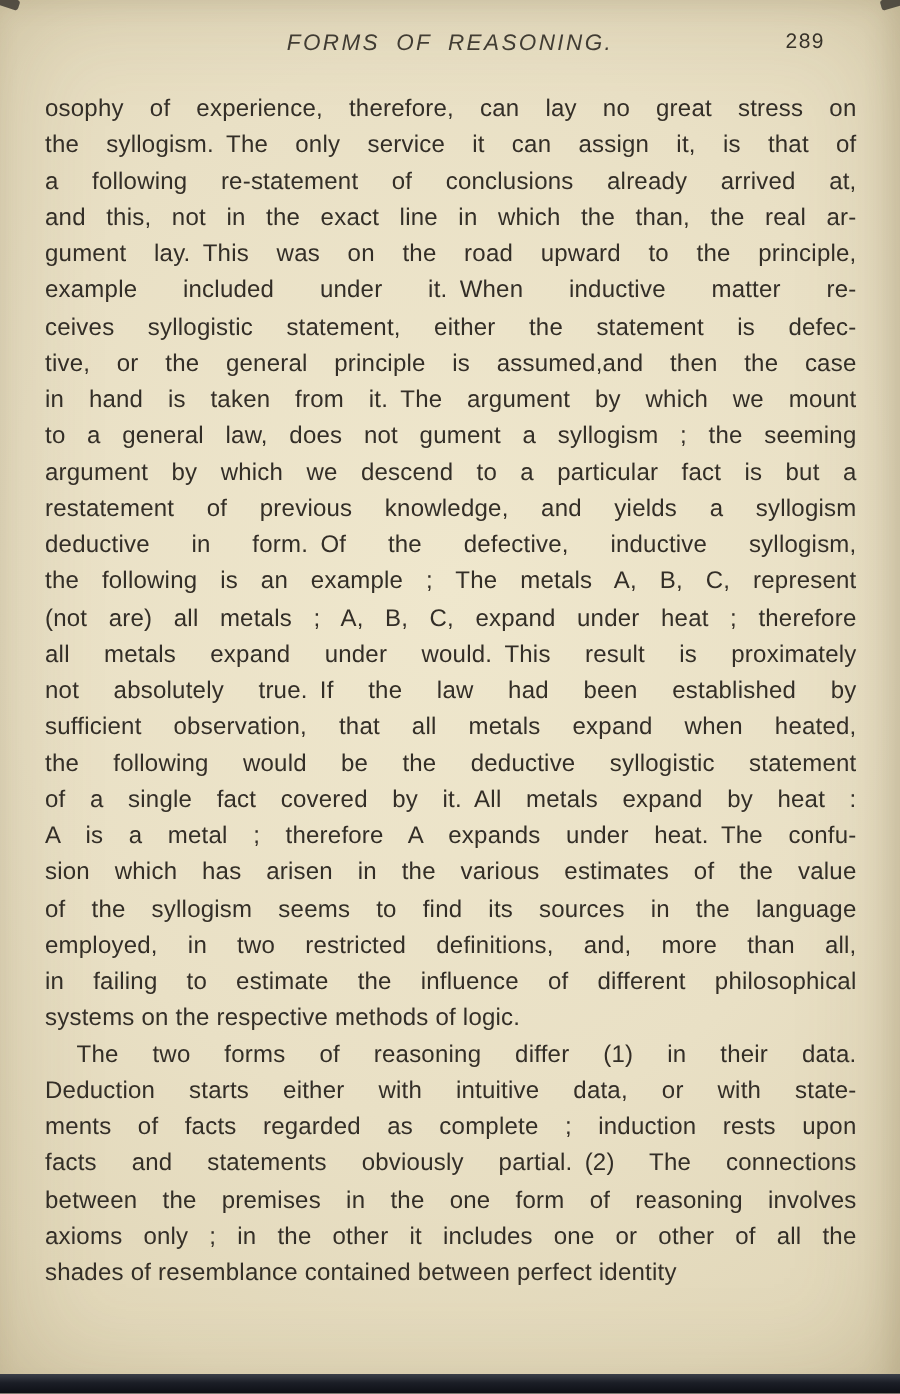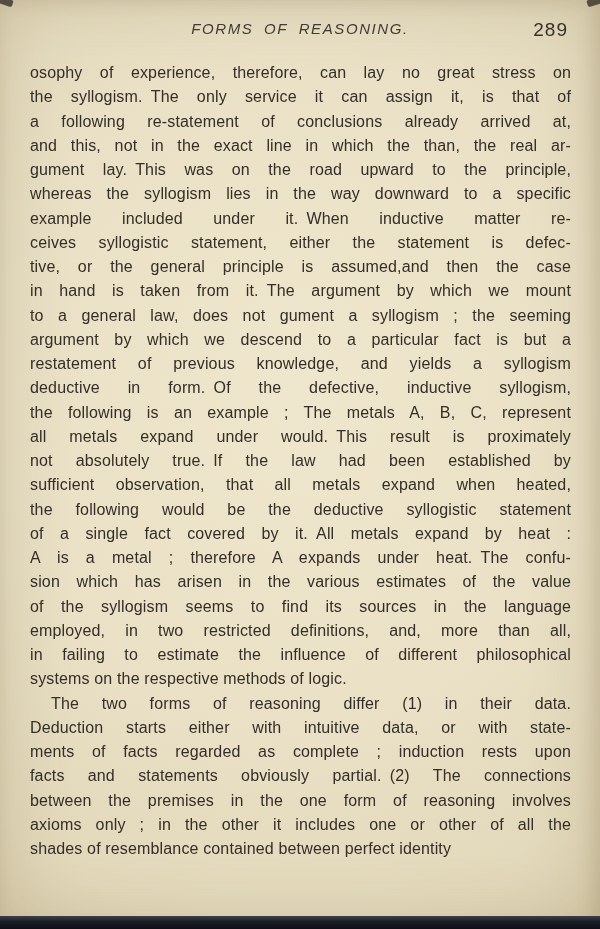--- a/index.html
+++ b/index.html
@@ -33,23 +33,23 @@
   }
   .header-title {
     font-style: italic;
     font-size: 15px;
     letter-spacing: 1.6px;
     word-spacing: 5px;
     color: #413c33;
   }
   .page-number {
     position: absolute;
-    right: 2px;
+    right: 20px;
     top: -1px;
-    font-size: 19px;
+    font-size: 14px;
     letter-spacing: 1px;
     color: #373229;
   }
   .text-block {
     position: absolute;
     top: 61px;
     left: 30px;
     width: 541px;
   }
   .line {
@@ -82,30 +82,30 @@
     <span class="header-title">FORMS OF REASONING.</span>
     <span class="page-number">289</span>
   </div>
 
   <div class="text-block">
     <div class="line">osophy of experience, therefore, can lay no great stress on</div>
     <div class="line">the syllogism. The only service it can assign it, is that of</div>
     <div class="line">a following re-statement of conclusions already arrived at,</div>
     <div class="line">and this, not in the exact line in which the than, the real ar-</div>
     <div class="line">gument lay. This was on the road upward to the principle,</div>
-    <div class="line">whereas the syllogism lies in the way downward to a specific</div>
     <div class="line">example included under it. When inductive matter re-</div>
     <div class="line">ceives syllogistic statement, either the statement is defec-</div>
     <div class="line">tive, or the general principle is assumed,and then the case</div>
     <div class="line">in hand is taken from it. The argument by which we mount</div>
     <div class="line">to a general law, does not gument a syllogism ; the seeming</div>
     <div class="line">argument by which we descend to a particular fact is but a</div>
     <div class="line">restatement of previous knowledge, and yields a syllogism</div>
     <div class="line">deductive in form. Of the defective, inductive syllogism,</div>
     <div class="line">the following is an example ; The metals A, B, C, represent</div>
+    <div class="line">(not are) all metals ; A, B, C, expand under heat ; therefore</div>
     <div class="line">all metals expand under would. This result is proximately</div>
     <div class="line">not absolutely true. If the law had been established by</div>
     <div class="line">sufficient observation, that all metals expand when heated,</div>
     <div class="line">the following would be the deductive syllogistic statement</div>
     <div class="line">of a single fact covered by it. All metals expand by heat :</div>
     <div class="line">A is a metal ; therefore A expands under heat. The confu-</div>
     <div class="line">sion which has arisen in the various estimates of the value</div>
     <div class="line">of the syllogism seems to find its sources in the language</div>
     <div class="line">employed, in two restricted definitions, and, more than all,</div>
     <div class="line">in failing to estimate the influence of different philosophical</div>

